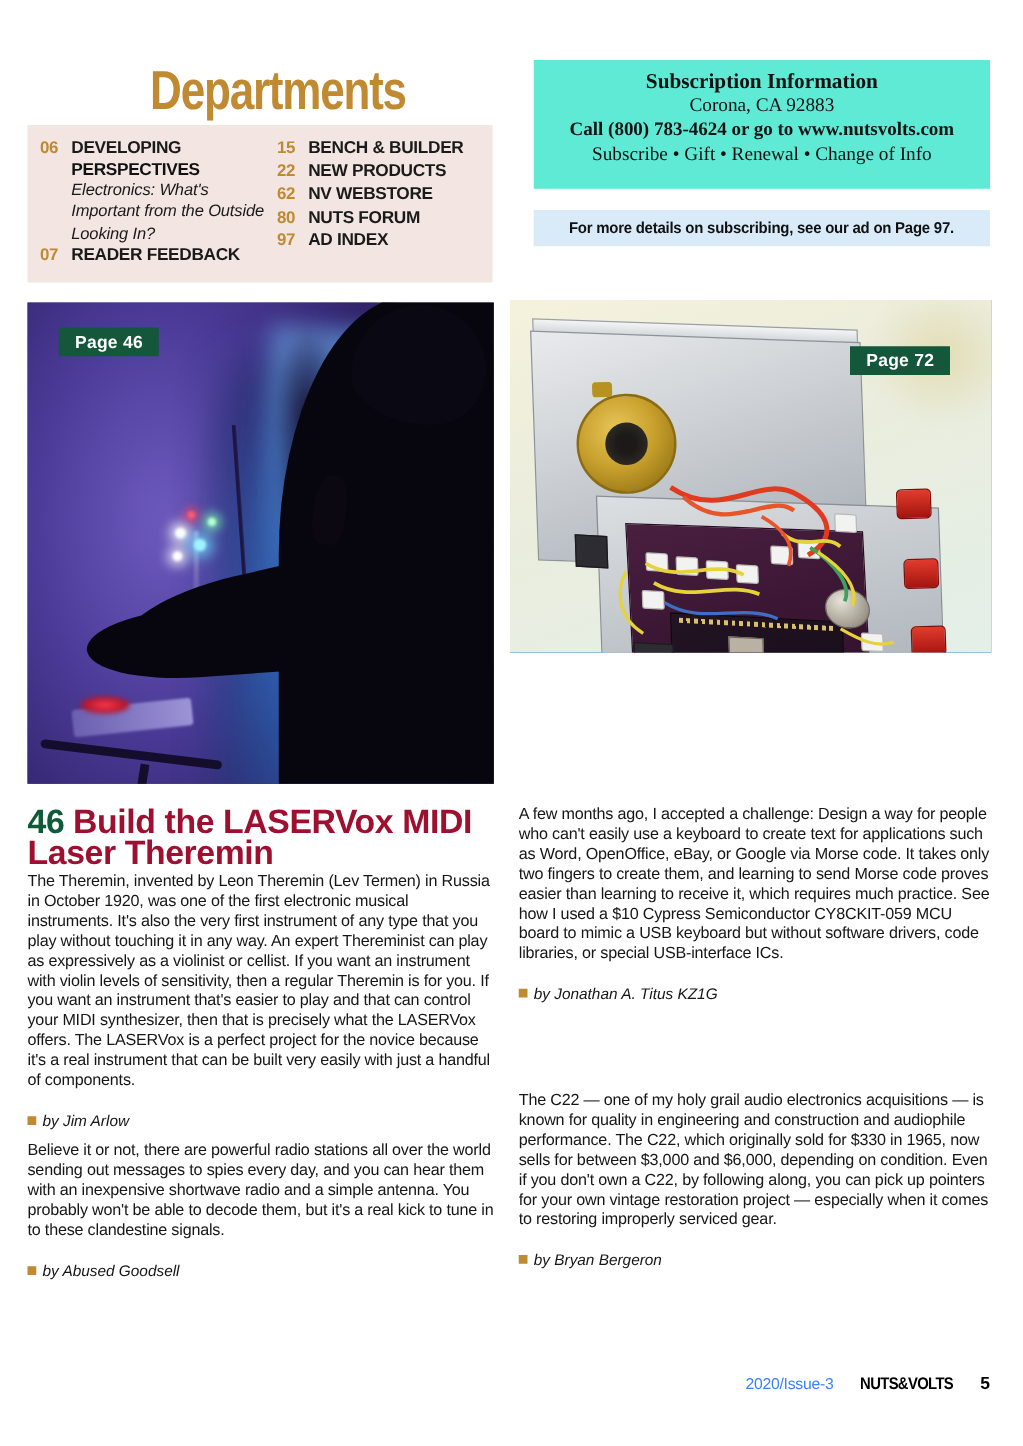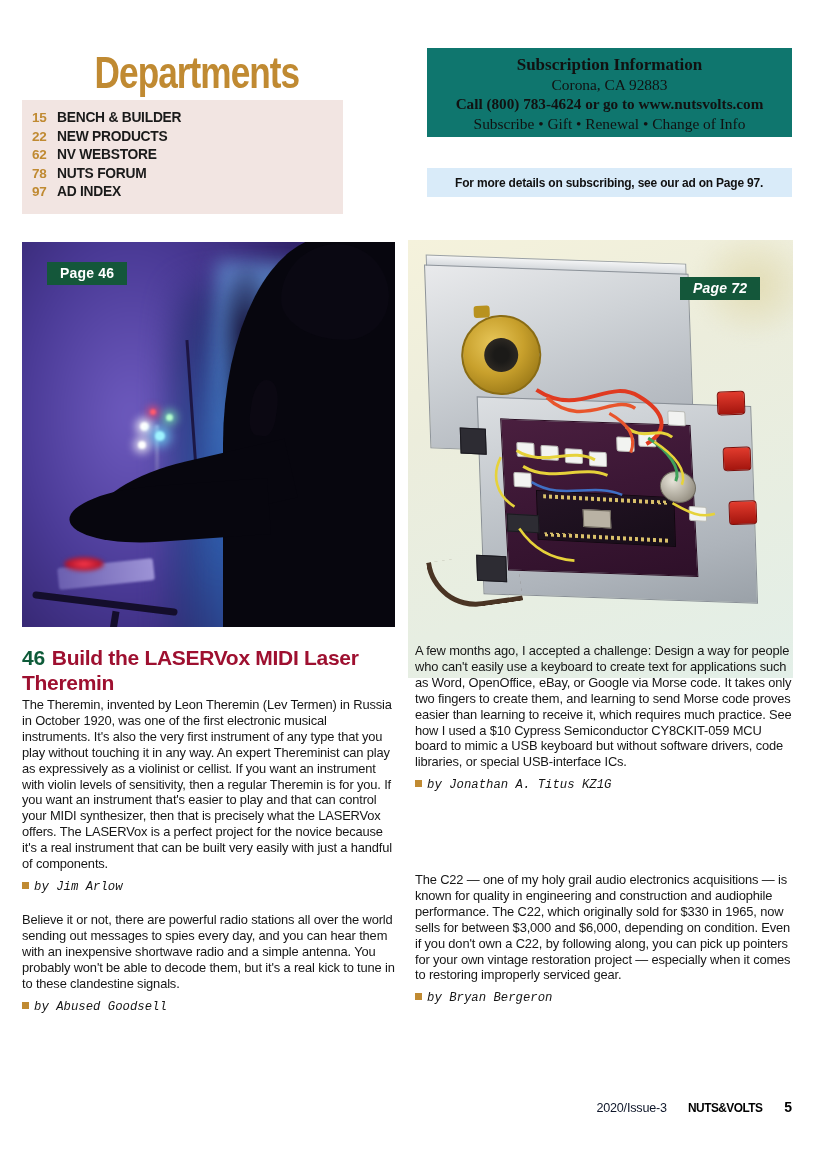--- a/index.html
+++ b/index.html
@@ -3,21 +3,21 @@
 <meta charset="utf-8">
 <style>
   html,body{margin:0;padding:0;background:#fff;}
   body{
     width:818px;height:1157px;position:relative;overflow:hidden;
     font-family:"Liberation Sans","DejaVu Sans",sans-serif;
     color:#111;
   }
 
   
-  #departments-section{position:absolute;left:22px;top:50px;width:321px;}
+  #departments-section{position:absolute;left:22px;top:50px;width:372px;}
   #departments-title{
     font-family:"Liberation Sans Narrow","Liberation Sans",sans-serif;
     font-size:44px;font-weight:bold;color:#c08a32;
     letter-spacing:-1.2px;text-align:center;line-height:46px;
     transform:scaleX(0.80);transform-origin:center top;
     margin:0 0 4px 0;padding-left:36px;
   }
   #departments-panel{
     background:#f2e5e2;padding:9px 10px 12px 10px;
     display:flex;align-items:flex-start;
@@ -35,21 +35,21 @@
   }
   .dept-sub{
     font-style:italic;font-size:13.2px;color:#1a1a1a;
     line-height:17.5px;padding-left:25px;letter-spacing:-0.1px;
   }
   .dept-cont{padding-left:25px;font-weight:bold;font-size:13.8px;letter-spacing:-0.25px;}
 
   
   #subscription-box{
     position:absolute;left:427px;top:48px;width:365px;
-    background:#0f766e;text-align:center;padding:6px 4px 4px 4px;
+    background:#5eead4;text-align:center;padding:6px 4px 18px 4px;
     box-sizing:border-box;
   }
   #subscription-heading{
     font-family:"Liberation Serif","DejaVu Serif",serif;
     font-weight:bold;font-size:17px;color:#111;line-height:21px;
   }
   .sub-line{
     font-family:"Liberation Serif","DejaVu Serif",serif;
     font-size:15.4px;color:#111;line-height:19px;
   }
@@ -62,22 +62,22 @@
   #subscription-note span{
     font-family:"Liberation Sans Narrow","Liberation Sans",sans-serif;
     font-weight:bold;font-size:12.6px;color:#111;letter-spacing:-0.2px;
     display:inline-block;transform:scaleX(0.95);
   }
 
   
   .photo{position:absolute;overflow:hidden;}
   #photo-theremin{left:22px;top:242px;width:373px;height:385px;
     background:#a3a3a3;}
-  #photo-morse{left:408px;top:240px;width:385px;height:438px;
-    background:#0369a1;font-style:italic;}
+  #photo-morse{left:408px;top:240px;width:385px;height:282px;
+    background:#0369a1;}
   .page-badge{
     position:absolute;background:#14573a;color:#fff;
     font-size:14px;font-weight:bold;padding:3px 13px 4px 13px;
     letter-spacing:0.2px;z-index:5;
   }
 
   
   .th-glowA{position:absolute;left:-40px;top:-60px;width:330px;height:520px;
     background:radial-gradient(ellipse at 45% 45%, #6e5bbf 0%, #4a3a96 42%, #33256e 72%, #221646 100%);
     filter:blur(12px);}
@@ -175,74 +175,86 @@
     border:1px solid #6e6a5e;transform:skewY(5deg);}
   .mp-cable{position:absolute;left:-6px;top:284px;width:86px;height:46px;
     border-bottom:5px solid #4a3424;border-left:5px solid #4a3424;
     border-radius:0 0 0 50px;transform:rotate(-6deg);}
   .mp-blk{position:absolute;background:#2d2c33;border:1px solid #1b1a20;}
 
   
   .article{position:absolute;}
   .art-head{
     font-family:"Liberation Sans Narrow","Liberation Sans",sans-serif;
-    font-weight:bold;font-size:21px;line-height:25px;
+    font-weight:bold;font-size:27px;line-height:25px;
     color:#9e1030;letter-spacing:-0.3px;margin:0 0 2px 0;
   }
   .art-head .pg{color:#0e5b39;margin-right:7px;}
   .art-head .ttl{display:inline;}
   .art-body{
     font-size:12.9px;line-height:15.9px;color:#161616;letter-spacing:-0.15px;
     text-align:left;
   }
-  .art-by{font-style:italic;font-size:12.3px;color:#161616;margin-top:8px;font-family:Liberation Mono, monospace;}
+  .art-by{font-style:italic;font-size:12.3px;color:#161616;margin-top:18px;}
   .art-by .sq{
     display:inline-block;width:7px;height:7px;background:#c08a32;
     margin-right:5px;vertical-align:1px;
   }
 
   #article-46{left:22px;top:645px;width:373px;}
   #article-64{left:22px;top:912px;width:373px;}
   #article-72{left:415px;top:643px;width:378px;}
   #article-82{left:415px;top:872px;width:378px;}
 
   
   #footer{position:absolute;left:0;right:0;top:1098px;
     text-align:right;padding-right:26px;}
-  #footer-issue{font-size:12.6px;color:#0f172a;letter-spacing:-0.2px;}
+  #footer-issue{font-size:12.6px;color:#3b82f6;letter-spacing:-0.2px;}
   #footer-logo{
     font-family:"Liberation Sans Narrow","Liberation Sans",sans-serif;
     font-weight:bold;font-size:13.5px;color:#000;margin-left:12px;
     letter-spacing:-0.6px;display:inline-block;transform:scaleX(.88);
   }
   #footer-page{font-weight:bold;font-size:14px;color:#000;margin-left:12px;}
 </style>
 </head>
 <body>
 
 <div id="departments-section">
   <div id="departments-title">Departments</div>
   <div id="departments-panel">
 
+    <div class="dept-col left">
+      <div class="dept-row">
+        <span class="dept-num">06</span>
+        <span class="dept-name">DEVELOPING</span>
+      </div>
+      <div class="dept-cont">PERSPECTIVES</div>
+      <div class="dept-sub">Electronics: What's Important from the Outside Looking In?</div>
+      <div class="dept-row">
+        <span class="dept-num">07</span>
+        <span class="dept-name">READER FEEDBACK</span>
+      </div>
+    </div>
 
     <div class="dept-col right">
       <div class="dept-row">
         <span class="dept-num">15</span>
         <span class="dept-name">BENCH &amp; BUILDER</span>
       </div>
       <div class="dept-row">
         <span class="dept-num">22</span>
         <span class="dept-name">NEW PRODUCTS</span>
       </div>
       <div class="dept-row">
         <span class="dept-num">62</span>
         <span class="dept-name">NV WEBSTORE</span>
       </div>
       <div class="dept-row">
-        <span class="dept-num">78</span>
+        <span class="dept-num">80</span>
         <span class="dept-name">NUTS FORUM</span>
       </div>
       <div class="dept-row">
         <span class="dept-num">97</span>
         <span class="dept-name">AD INDEX</span>
       </div>
     </div>
 
   </div>
 </div>

